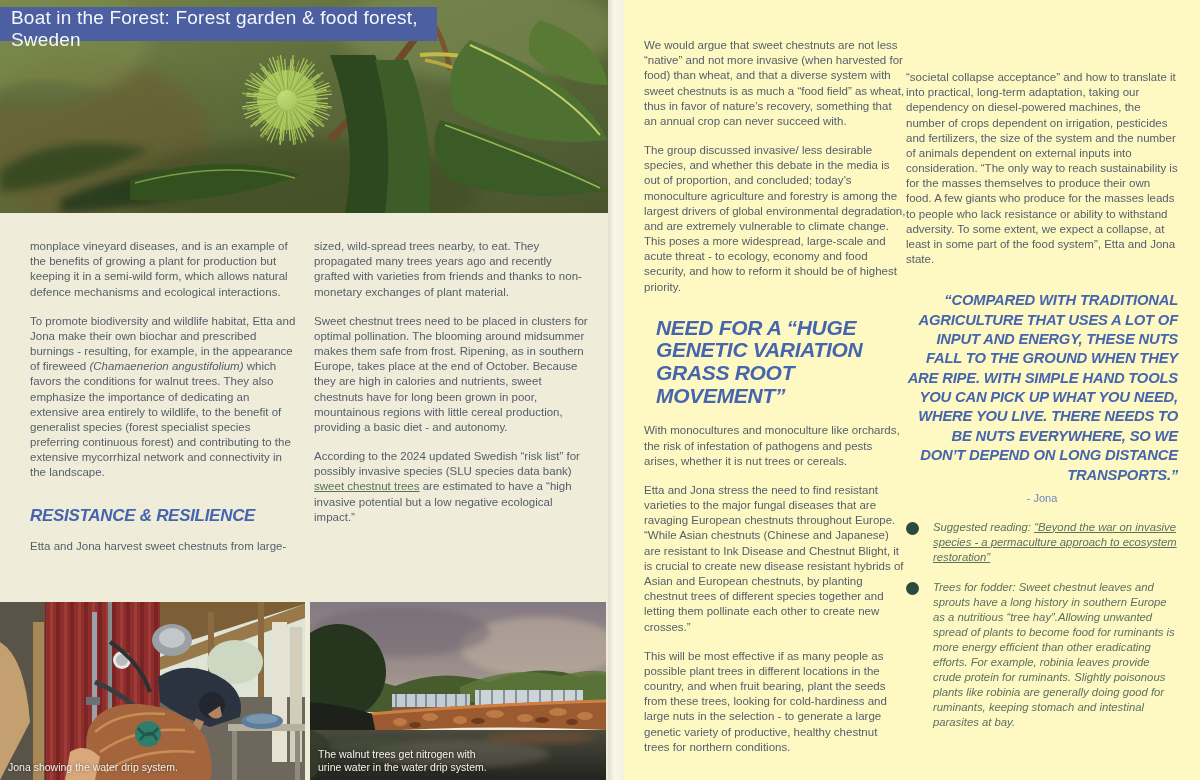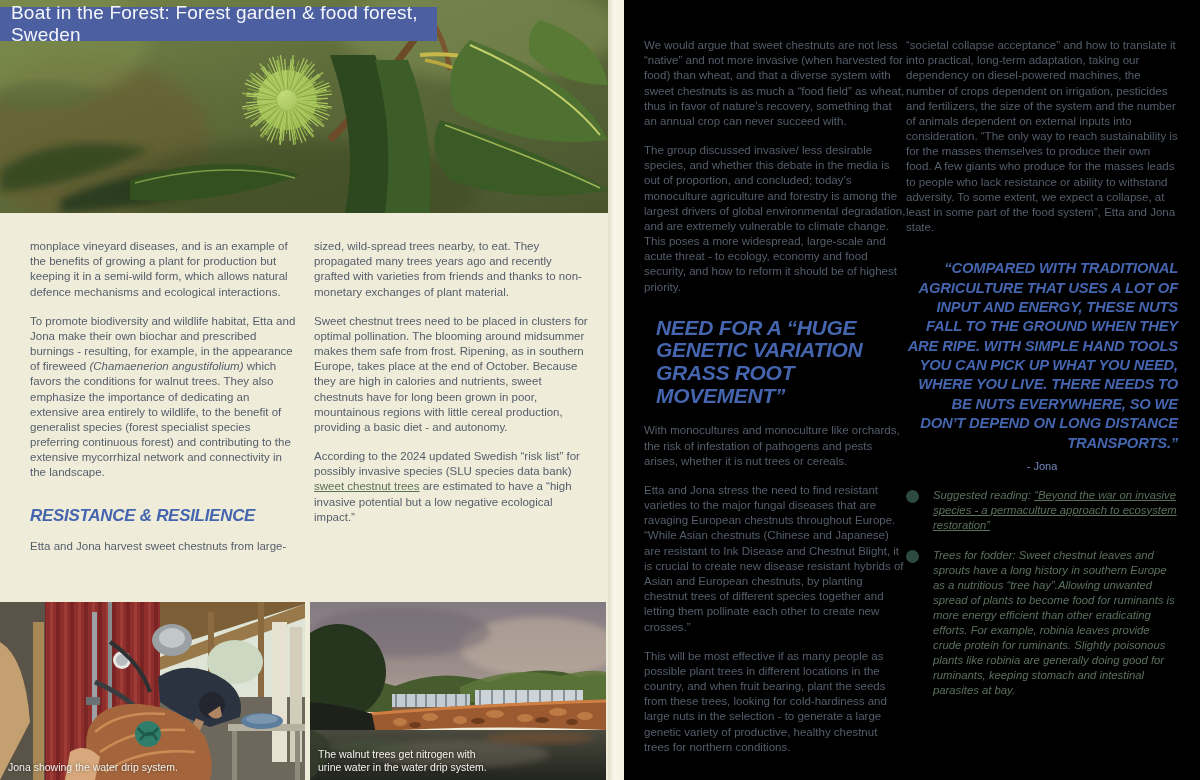--- a/index.html
+++ b/index.html
@@ -4,28 +4,28 @@
 <style>
   * { box-sizing: border-box; }
   html,body { margin:0; padding:0; width:1200px; height:780px; overflow:hidden;
               font-family:"Liberation Sans", sans-serif; }
   .spread { display:flex; width:1200px; height:780px; }
 
   
   .page-left  { position:relative; width:608px; height:780px; background:#efecd9; }
   .gutter     { width:16px; height:780px;
                 background:linear-gradient(90deg,#e3dfc9 0%,#f9f7ea 40%,#f4f1e2 100%); }
-  .page-right { position:relative; width:576px; height:780px; background:#000000;
+  .page-right { position:relative; width:576px; height:780px; background:#fef9c3;
                 padding:38px 18px 0 20px; display:flex; }
 
   
   .hero { position:relative; width:608px; height:213px; overflow:hidden; }
   .hero svg { display:block; }
   .title-bar { position:absolute; top:7px; left:0; width:437px; height:34px;
-               background:#4b5fa1; color:#f5f6fa; display:flex; align-items:center;
+               background:#4b5fa1; color:#f5f6fa; display:flex; align-items:flex-start;
                padding-left:11px; font-size:19px; letter-spacing:.2px; }
 
   
   .text-row { display:flex; gap:18px; padding:26px 20px 0 30px; height:389px; overflow:hidden; }
   .col { color:#555e6b; font-size:11.5px; line-height:1.32; }
   .col-1 { width:268px; }
   .col-2 { width:276px; }
   .col p { margin:0 0 14px; }
   .heading { color:#4565af; font-style:italic; font-weight:bold; margin:26px 0 14px;
              font-size:17px; line-height:1.08; letter-spacing:-.3px; }
@@ -35,21 +35,21 @@
 
   
   .photo-row { position:absolute; left:0; bottom:0; display:flex; gap:5px; }
   .photo { position:relative; overflow:hidden; margin:0; }
   .photo svg { display:block; }
   .caption { position:absolute; left:8px; bottom:6px; color:#f4f3ee; font-size:10.5px;
              line-height:1.25; text-shadow:0 0 3px rgba(0,0,0,.55); }
 
   
   .col-3 { width:262px; }
-  .col-4 { width:272px; }
+  .col-4 { width:272px;margin-top:32px; }
 
   .pull-quote { color:#4565af; font-weight:bold; font-style:italic; text-align:right;
                 font-size:14.8px; line-height:1.31; margin:24px 0 6px; letter-spacing:-.2px; }
   .quote-attr { color:#7387bd; text-align:center; font-size:11px; margin:0 0 26px; }
 
   ul.reading { list-style:none; margin:0; padding:0; }
   ul.reading li { display:flex; gap:14px; margin-bottom:15px; font-style:italic;
                   color:#5c705e; font-size:11.3px; line-height:1.33; }
   .dot { flex:0 0 13px; width:13px; height:13px; border-radius:50%; margin-top:2px; }
   .dot-a { background:#2d4a3e; }

